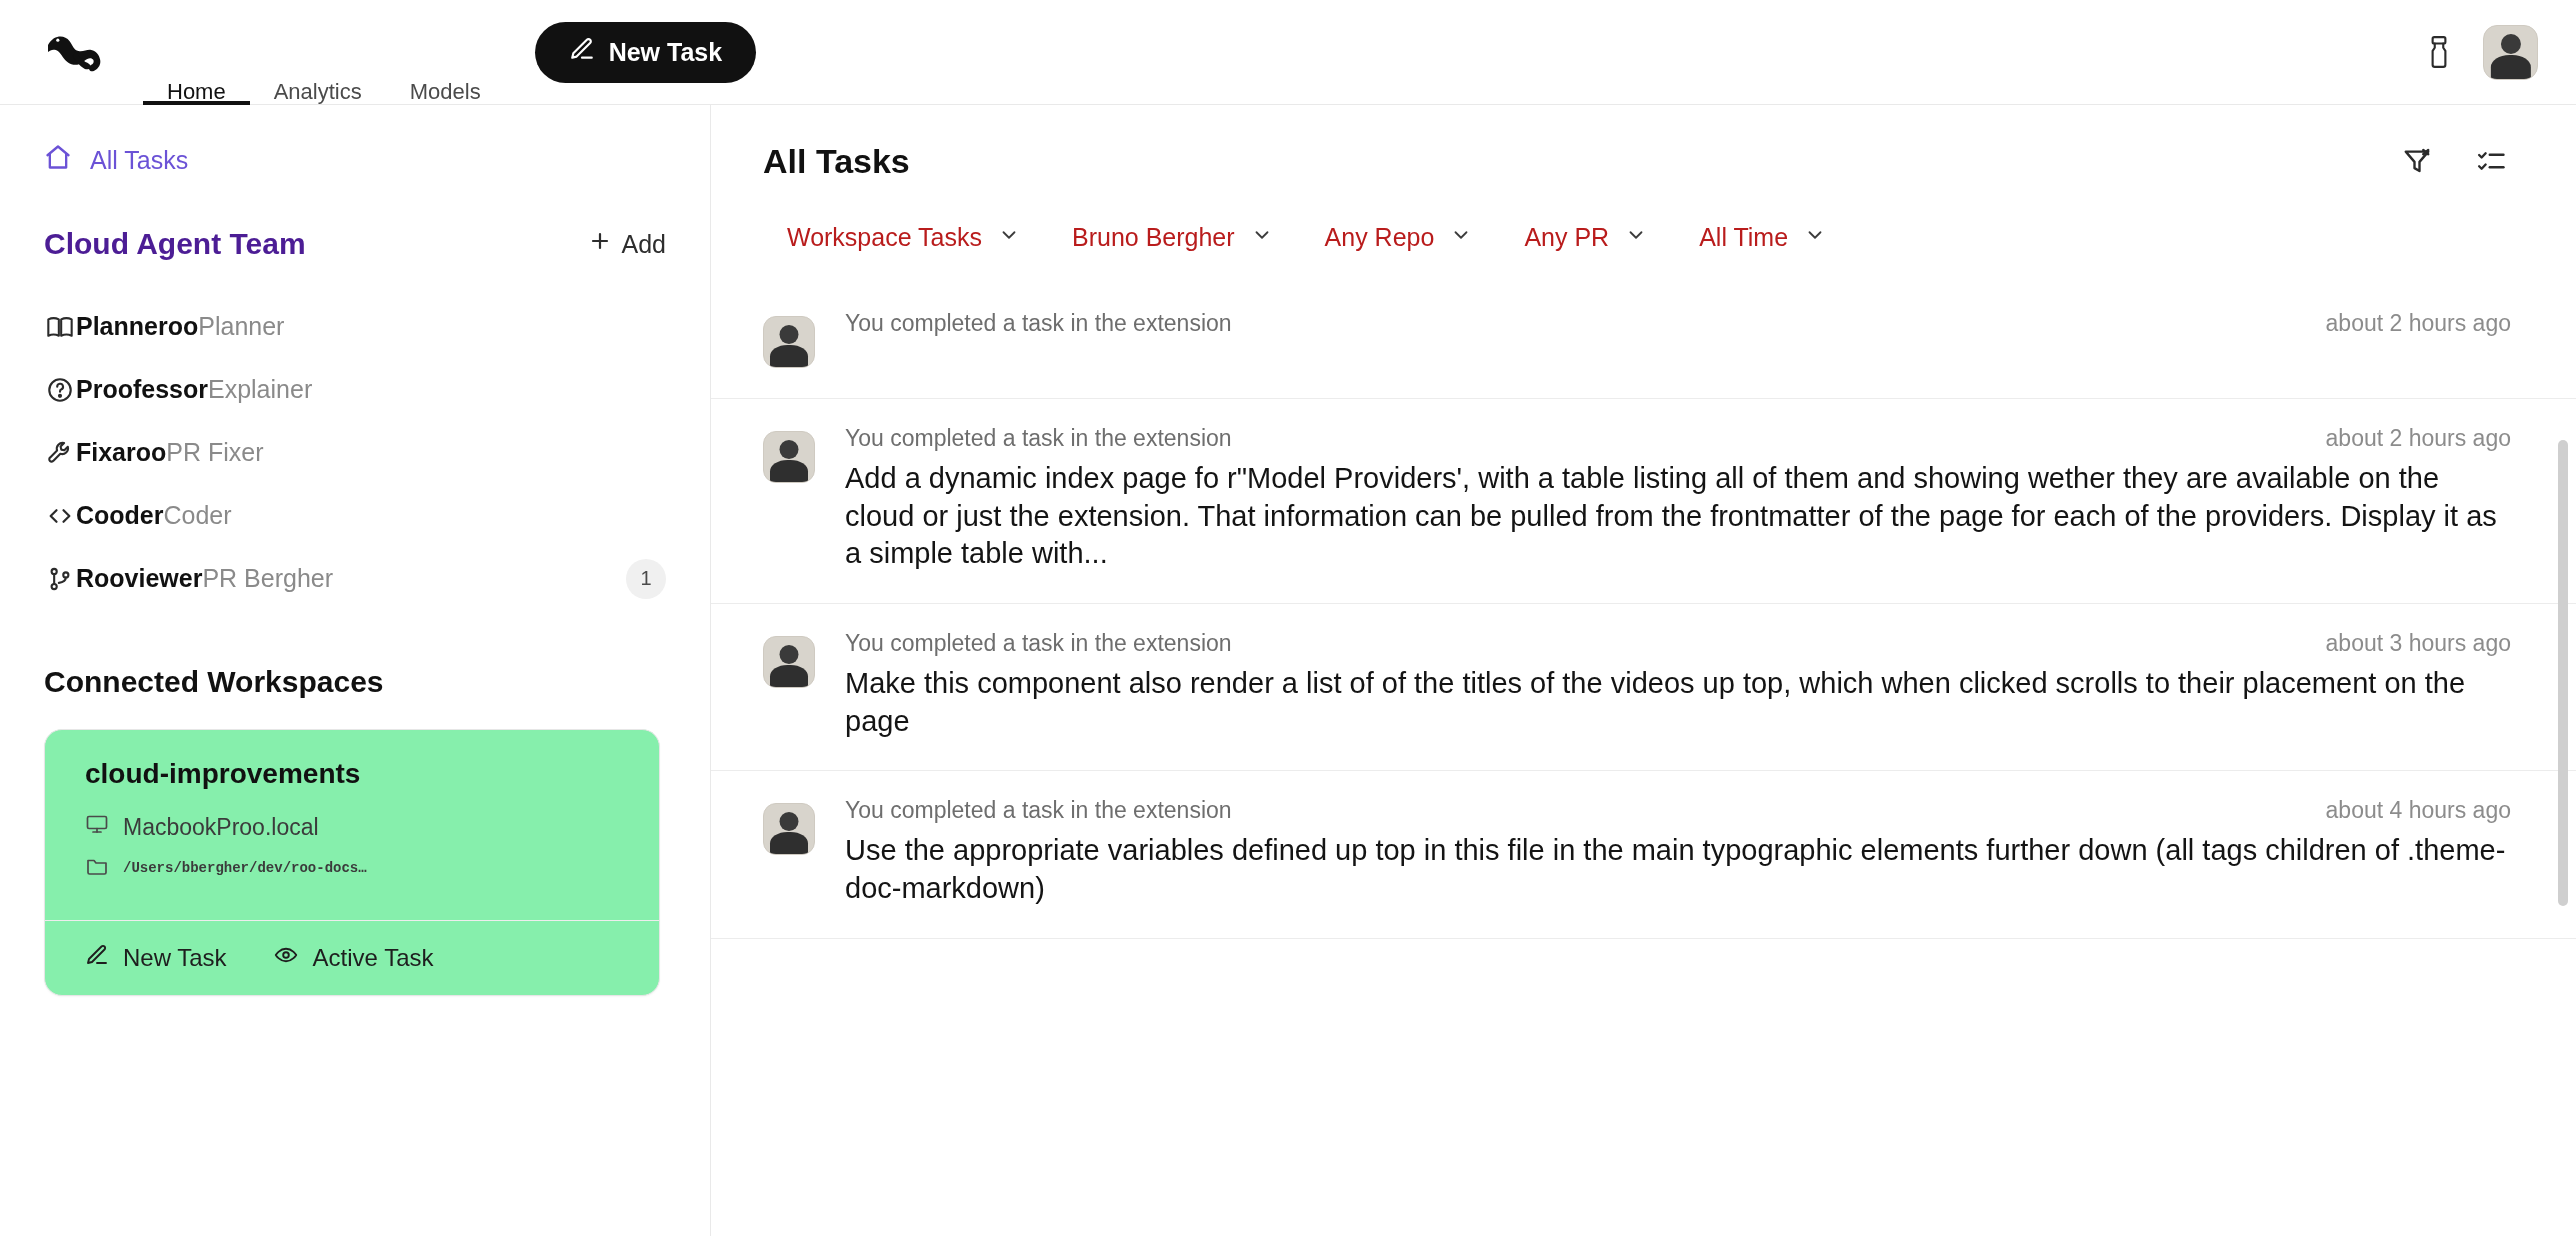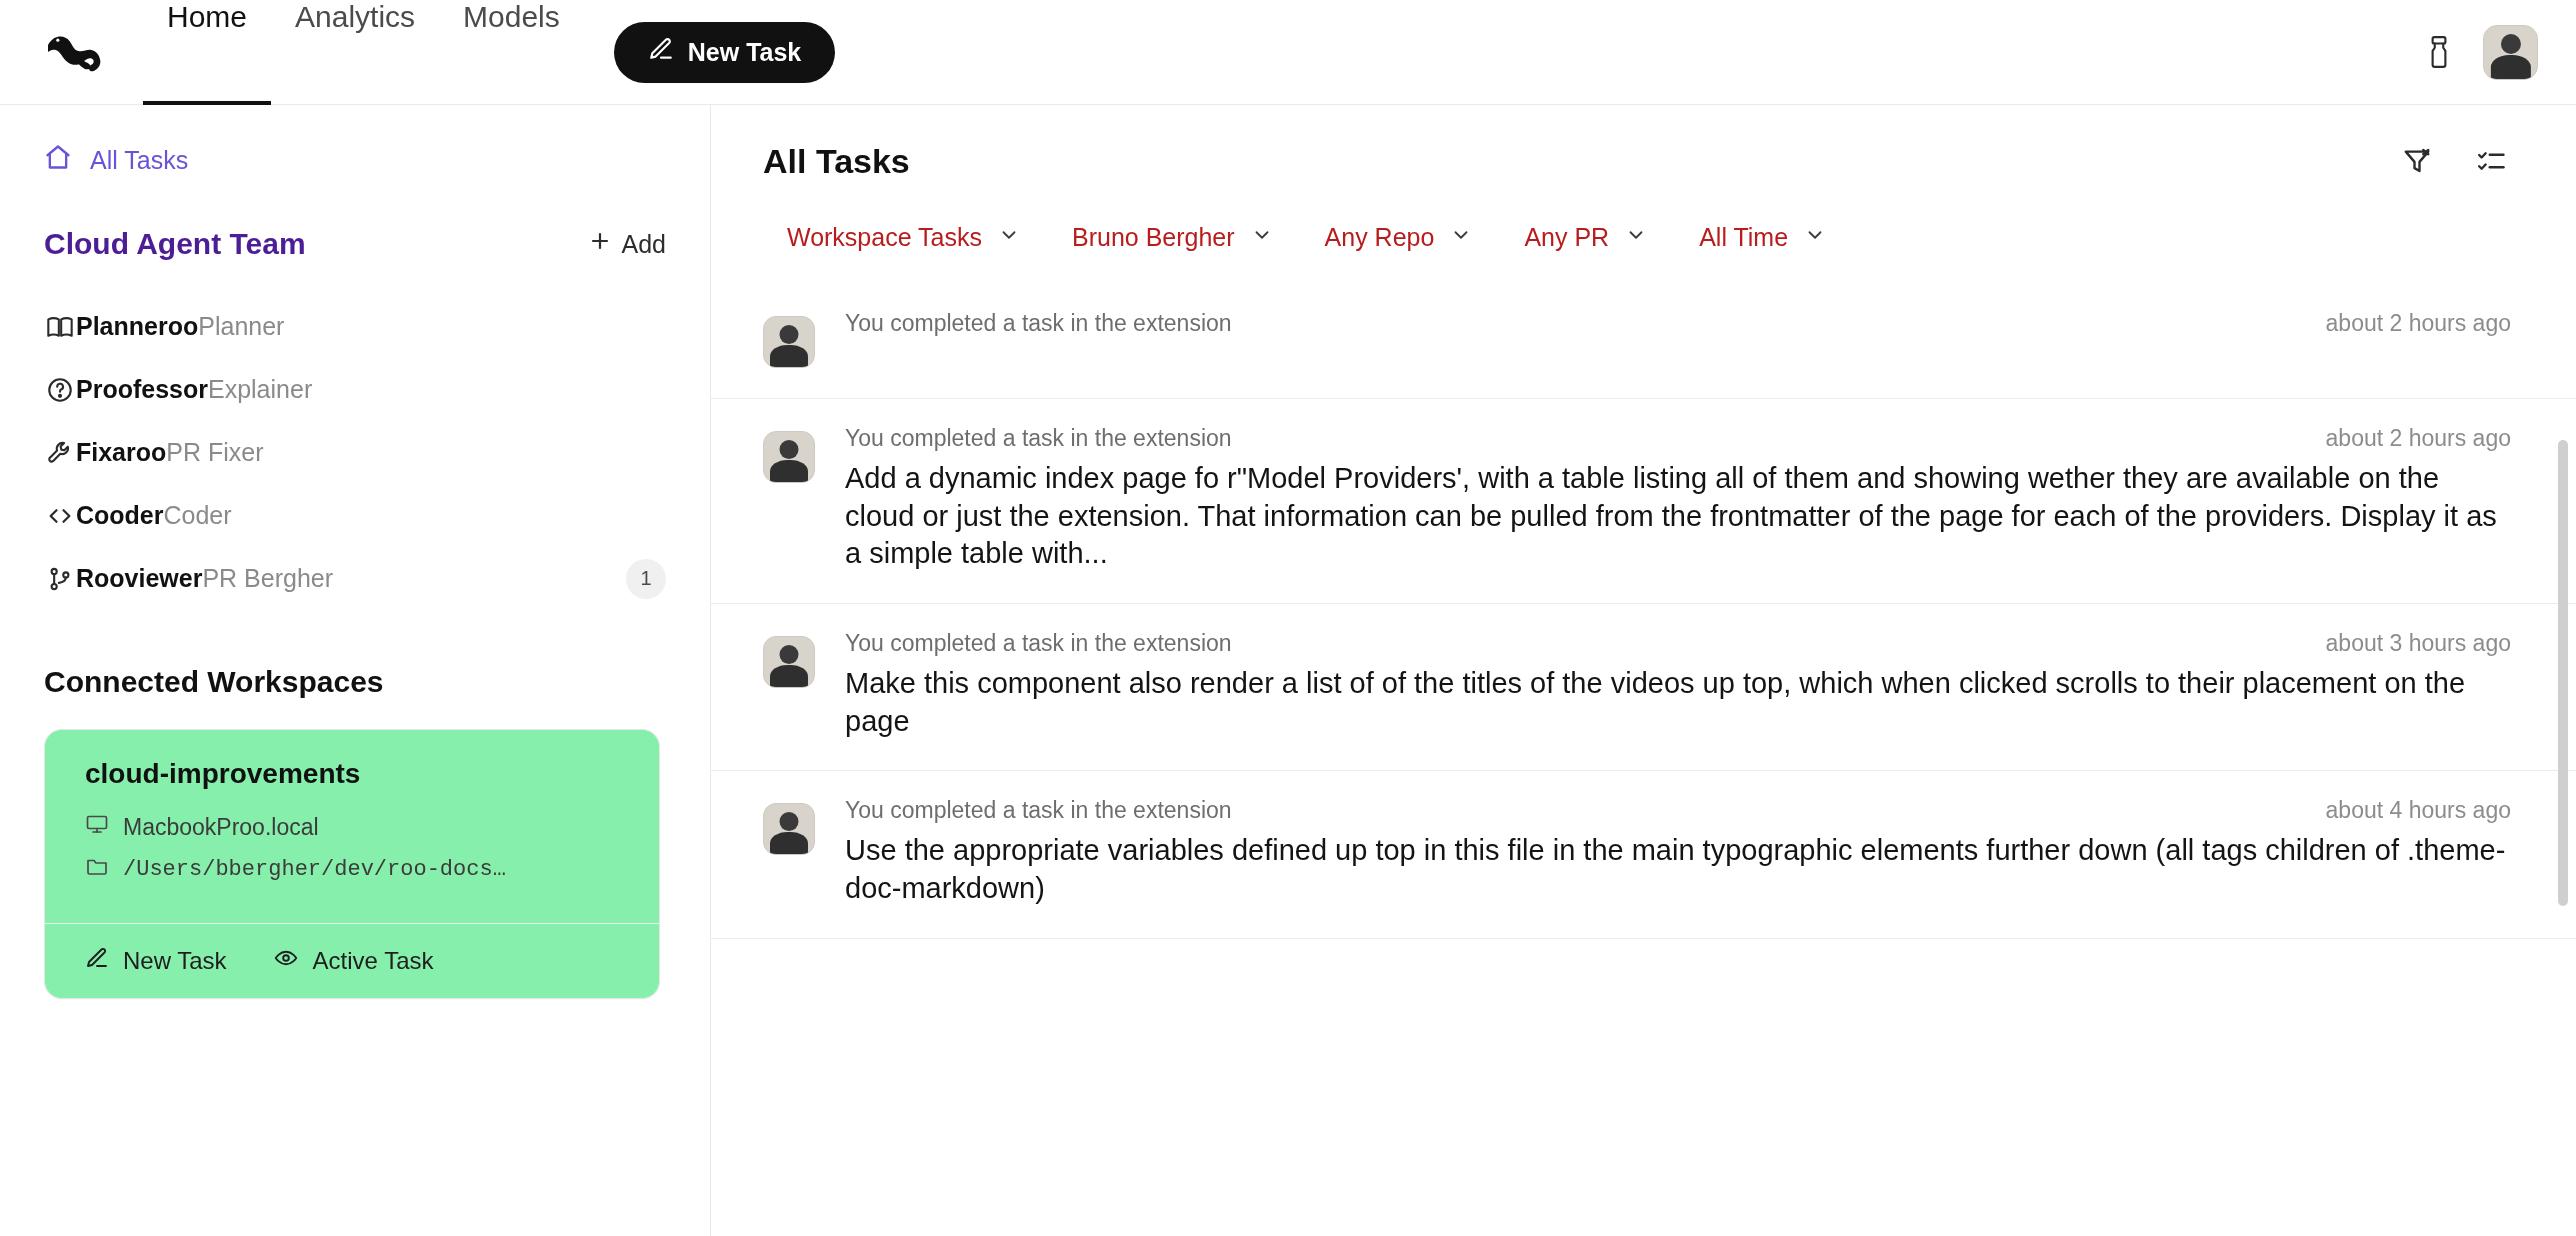--- a/index.html
+++ b/index.html
@@ -18,26 +18,26 @@
     flex: 0 0 105px;
     display: flex;
     align-items: center;
     padding: 0 38px 0 48px;
     border-bottom: 1px solid #e9e9e9;
     background: #fff;
   }
   .logo { width: 61px; height: 44px; display: flex; align-items: center; justify-content: center; margin-right: 34px; }
   .nav { display: flex; align-items: center; height: 105px; }
   .nav-item {
-    font-size: 30px;
+    font-size: 22px;
     color: #4b4b4b;
     padding: 0 24px;
     height: 105px;
     display: flex;
-    align-items: flex-start;
+    align-items: flex-end;
     cursor: pointer;
     position: relative;
   }
   .nav-item.active { color: #111; font-weight: 400; }
   .nav-item.active::after {
     content: "";
     position: absolute;
     left: 0; right: 0; bottom: 0;
     height: 4px;
     background: #111;
@@ -138,21 +138,21 @@
     box-shadow: 0 1px 2px rgba(0,0,0,0.04);
     width: 616px;
   }
   .ws-card-top { padding: 28px 40px 26px 40px; }
   .ws-name { font-size: 28px; font-weight: 700; color:#111; margin-bottom: 22px; }
   .ws-line {
     display:flex; align-items:center; gap: 14px;
     font-size: 23px; color: #3b3b3b;
     margin-bottom: 12px;
   }
-  .ws-line.mono { font-family: "Liberation Mono", monospace; font-size: 22px; color:#3b3b3b; }
+  .ws-line.mono { font-family: "Liberation Mono", monospace; font-size: 14px; color:#3b3b3b;font-weight:bold; }
   .ws-card-footer {
     border-top: 1px solid #ededed;
     display: flex; align-items: center; gap: 46px;
     padding: 22px 40px;
   }
   .ws-action {
     display:flex; align-items:center; gap: 14px;
     font-size: 24px; color:#1e1e1e; font-weight: 500; cursor:pointer;
   }
 

